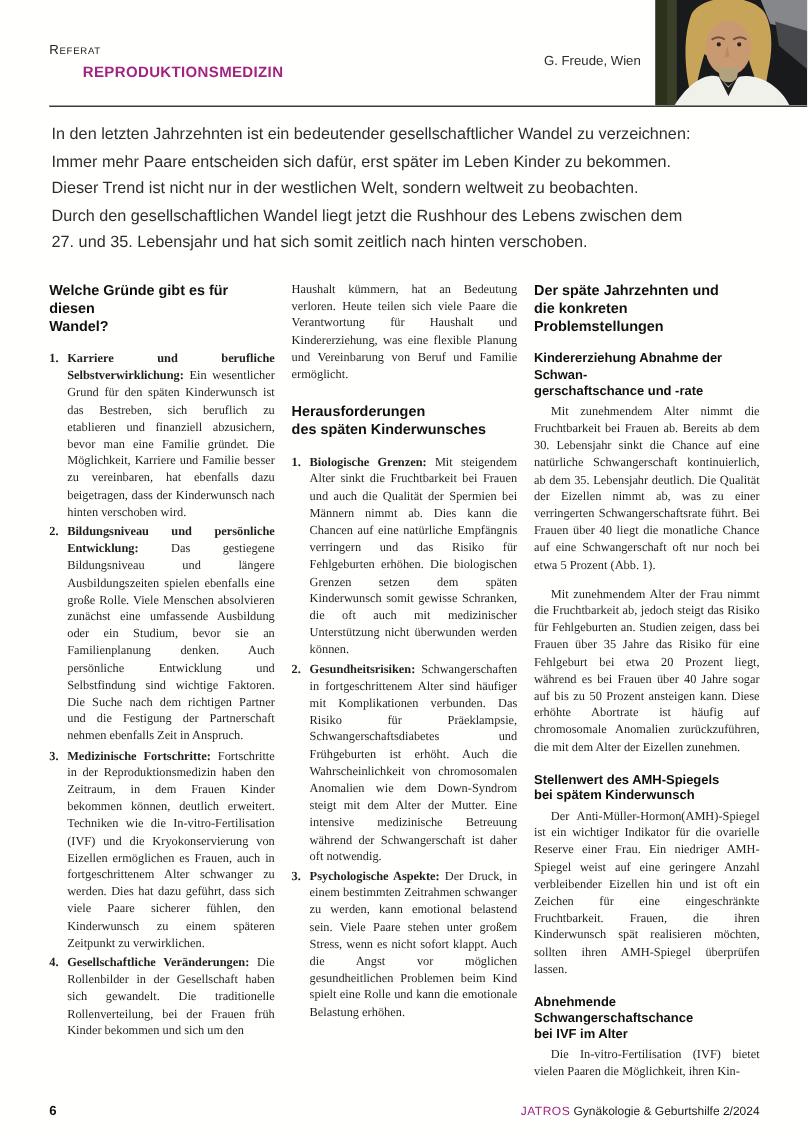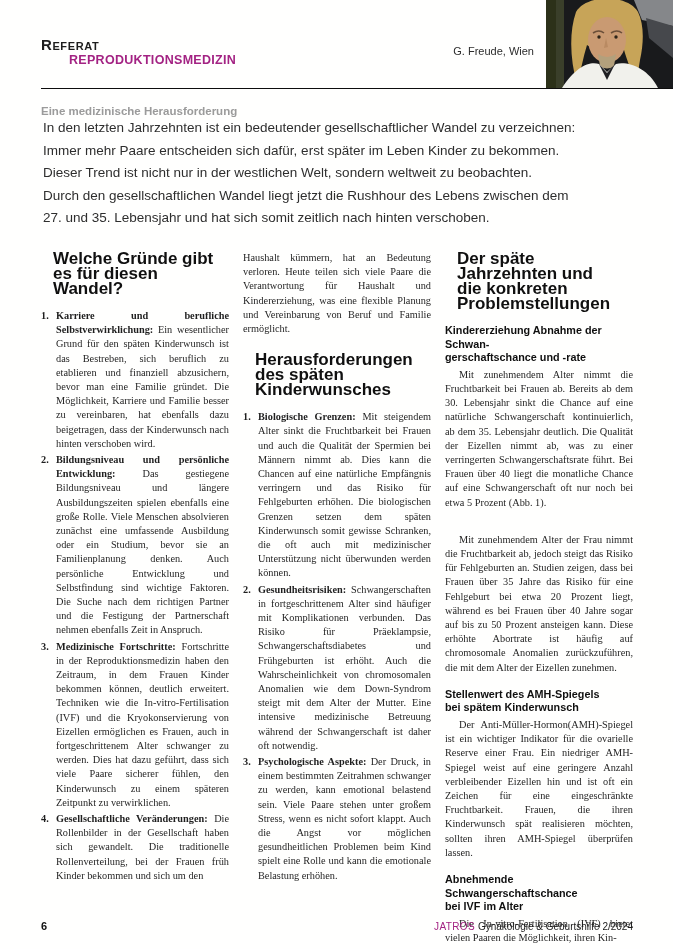--- a/index.html
+++ b/index.html
@@ -1,53 +1,53 @@
 <!DOCTYPE html>
 <html style="--accent: #a32383;"><head>
 <meta charset="utf-8">
 <style>
   html,body{margin:0;padding:0;background:#ffffff;}
   .page{position:relative;width:673px;height:949px;background:#fffffe;overflow:hidden;
         font-family:"Liberation Sans",sans-serif;}
 
   
-  .kicker-small{position:absolute;left:41px;top:36px;font-size:15px;letter-spacing:.6px;
-        font-variant:small-caps;color:#1d1d1d;font-weight:700;}
+  .kicker-small{position:absolute;left:41px;top:36px;font-size:11px;letter-spacing:.6px;
+        font-variant:small-caps;color:#1d1d1d;font-weight:400;}
   .section-title{position:absolute;left:41px;top:53px;font-size:12.5px;font-weight:bold;
         letter-spacing:.3px;color:var(--accent);padding-left:28px;}
   .author{position:absolute;right:139px;top:45px;font-size:11px;color:#2c2c2c;}
   .photo{position:absolute;right:0;top:0;width:127px;height:88px;overflow:hidden;}
   .photo svg{display:block;width:127px;height:88px;}
   .rule{position:absolute;left:41px;right:0;top:88px;height:0;border:0;
         border-top:1.7px solid #0d0d0d;margin:0;}
 
   
   main{position:absolute;left:41px;right:40px;top:101px;}
   .subtitle{font-size:11.5px;font-weight:bold;color:#9b9b9b;margin:4px 0 0;}
   h1{font-size:30px;line-height:34px;font-weight:bold;color:#141414;
      letter-spacing:-.4px;margin:9px 0 13px;}
   .intro{font-size:13.5px;line-height:22.6px;color:#2e2e2e;white-space:pre-line;
      margin:0 2px 0;}
 
   
   .columns{display:flex;gap:14px;margin-top:21px;}
   .col{flex:1;min-width:0;}
-  .col h2{font-size:17px;line-height:15px;font-weight:bold;color:#101010;
-     white-space:pre-line;margin:0 12px 13px;}
+  .col h2{font-size:12px;line-height:15px;font-weight:bold;color:#101010;
+     white-space:pre-line;margin:0 0 13px;}
   .col .para + h2, .col .li + h2{margin-top:16px;}
   .col h3{font-size:10.8px;line-height:13.6px;font-weight:bold;color:#101010;
      white-space:pre-line;margin:13px 0 3px;}
   .li{position:relative;padding-left:15px;font-family:"Liberation Serif",serif;
      font-size:10.3px;line-height:14.2px;color:#1f1f1f;text-align:justify;margin:0 0 2px;}
   .li .num{position:absolute;left:0;top:0;font-weight:bold;}
   .li b{font-weight:bold;}
   .para{font-family:"Liberation Serif",serif;font-size:10.3px;line-height:14.2px;
      color:#1f1f1f;text-align:justify;margin:0;}
   .para.ind{text-indent:14px;}
-  .para + .para{margin-top:23px;}
+  .para + .para{margin-top:10px;}
 
   
   footer{position:absolute;left:41px;right:40px;bottom:17px;display:flex;
      justify-content:space-between;align-items:baseline;}
   .pagenum{font-size:11px;font-weight:bold;color:#111;}
   .journal-line{font-size:10px;color:#1c1c1c;}
   .journal-line .jatros{color:var(--accent);font-weight:normal;letter-spacing:.4px;}
 </style>
 </head>
 <body>
@@ -75,21 +75,20 @@
         <path d="M52,54 Q61,60 70,54 L68,66 Q61,71 54,66 Z" fill="#b3a07c"></path>
         <path d="M16,88 C30,66 44,61 53,64 L61,72 L70,64 C82,61 102,68 112,88 Z" fill="#f1f1ec"></path>
         <path d="M53,64 L61,73 L69,64 L61,80 Z" fill="#1f1f22"></path>
       </svg>
     </div>
   </header>
 
   <hr class="rule">
 
   <main>
-    <div class="subtitle">Eine medizinische Herausforderung</div>
     <p class="intro">In den letzten Jahrzehnten ist ein bedeutender gesellschaftlicher Wandel zu verzeichnen:
 Immer mehr Paare entscheiden sich dafür, erst später im Leben Kinder zu bekommen.
 Dieser Trend ist nicht nur in der westlichen Welt, sondern weltweit zu beobachten.
 Durch den gesellschaftlichen Wandel liegt jetzt die Rushhour des Lebens zwischen dem
 27. und 35. Lebensjahr und hat sich somit zeitlich nach hinten verschoben.</p>
     <div class="columns" id="columns">
         <div class="col">
           <h2>Welche Gründe gibt es für diesen
 Wandel?</h2>
           <div class="li"><span class="num">1.</span><b>Karriere und berufliche Selbstverwirklichung: </b>Ein wesentlicher Grund für den späten Kinderwunsch ist das Bestreben, sich beruflich zu etablieren und finanziell abzusichern, bevor man eine Familie gründet. Die Möglichkeit, Karriere und Familie besser zu vereinbaren, hat ebenfalls dazu beigetragen, dass der Kinderwunsch nach hinten verschoben wird.</div>

